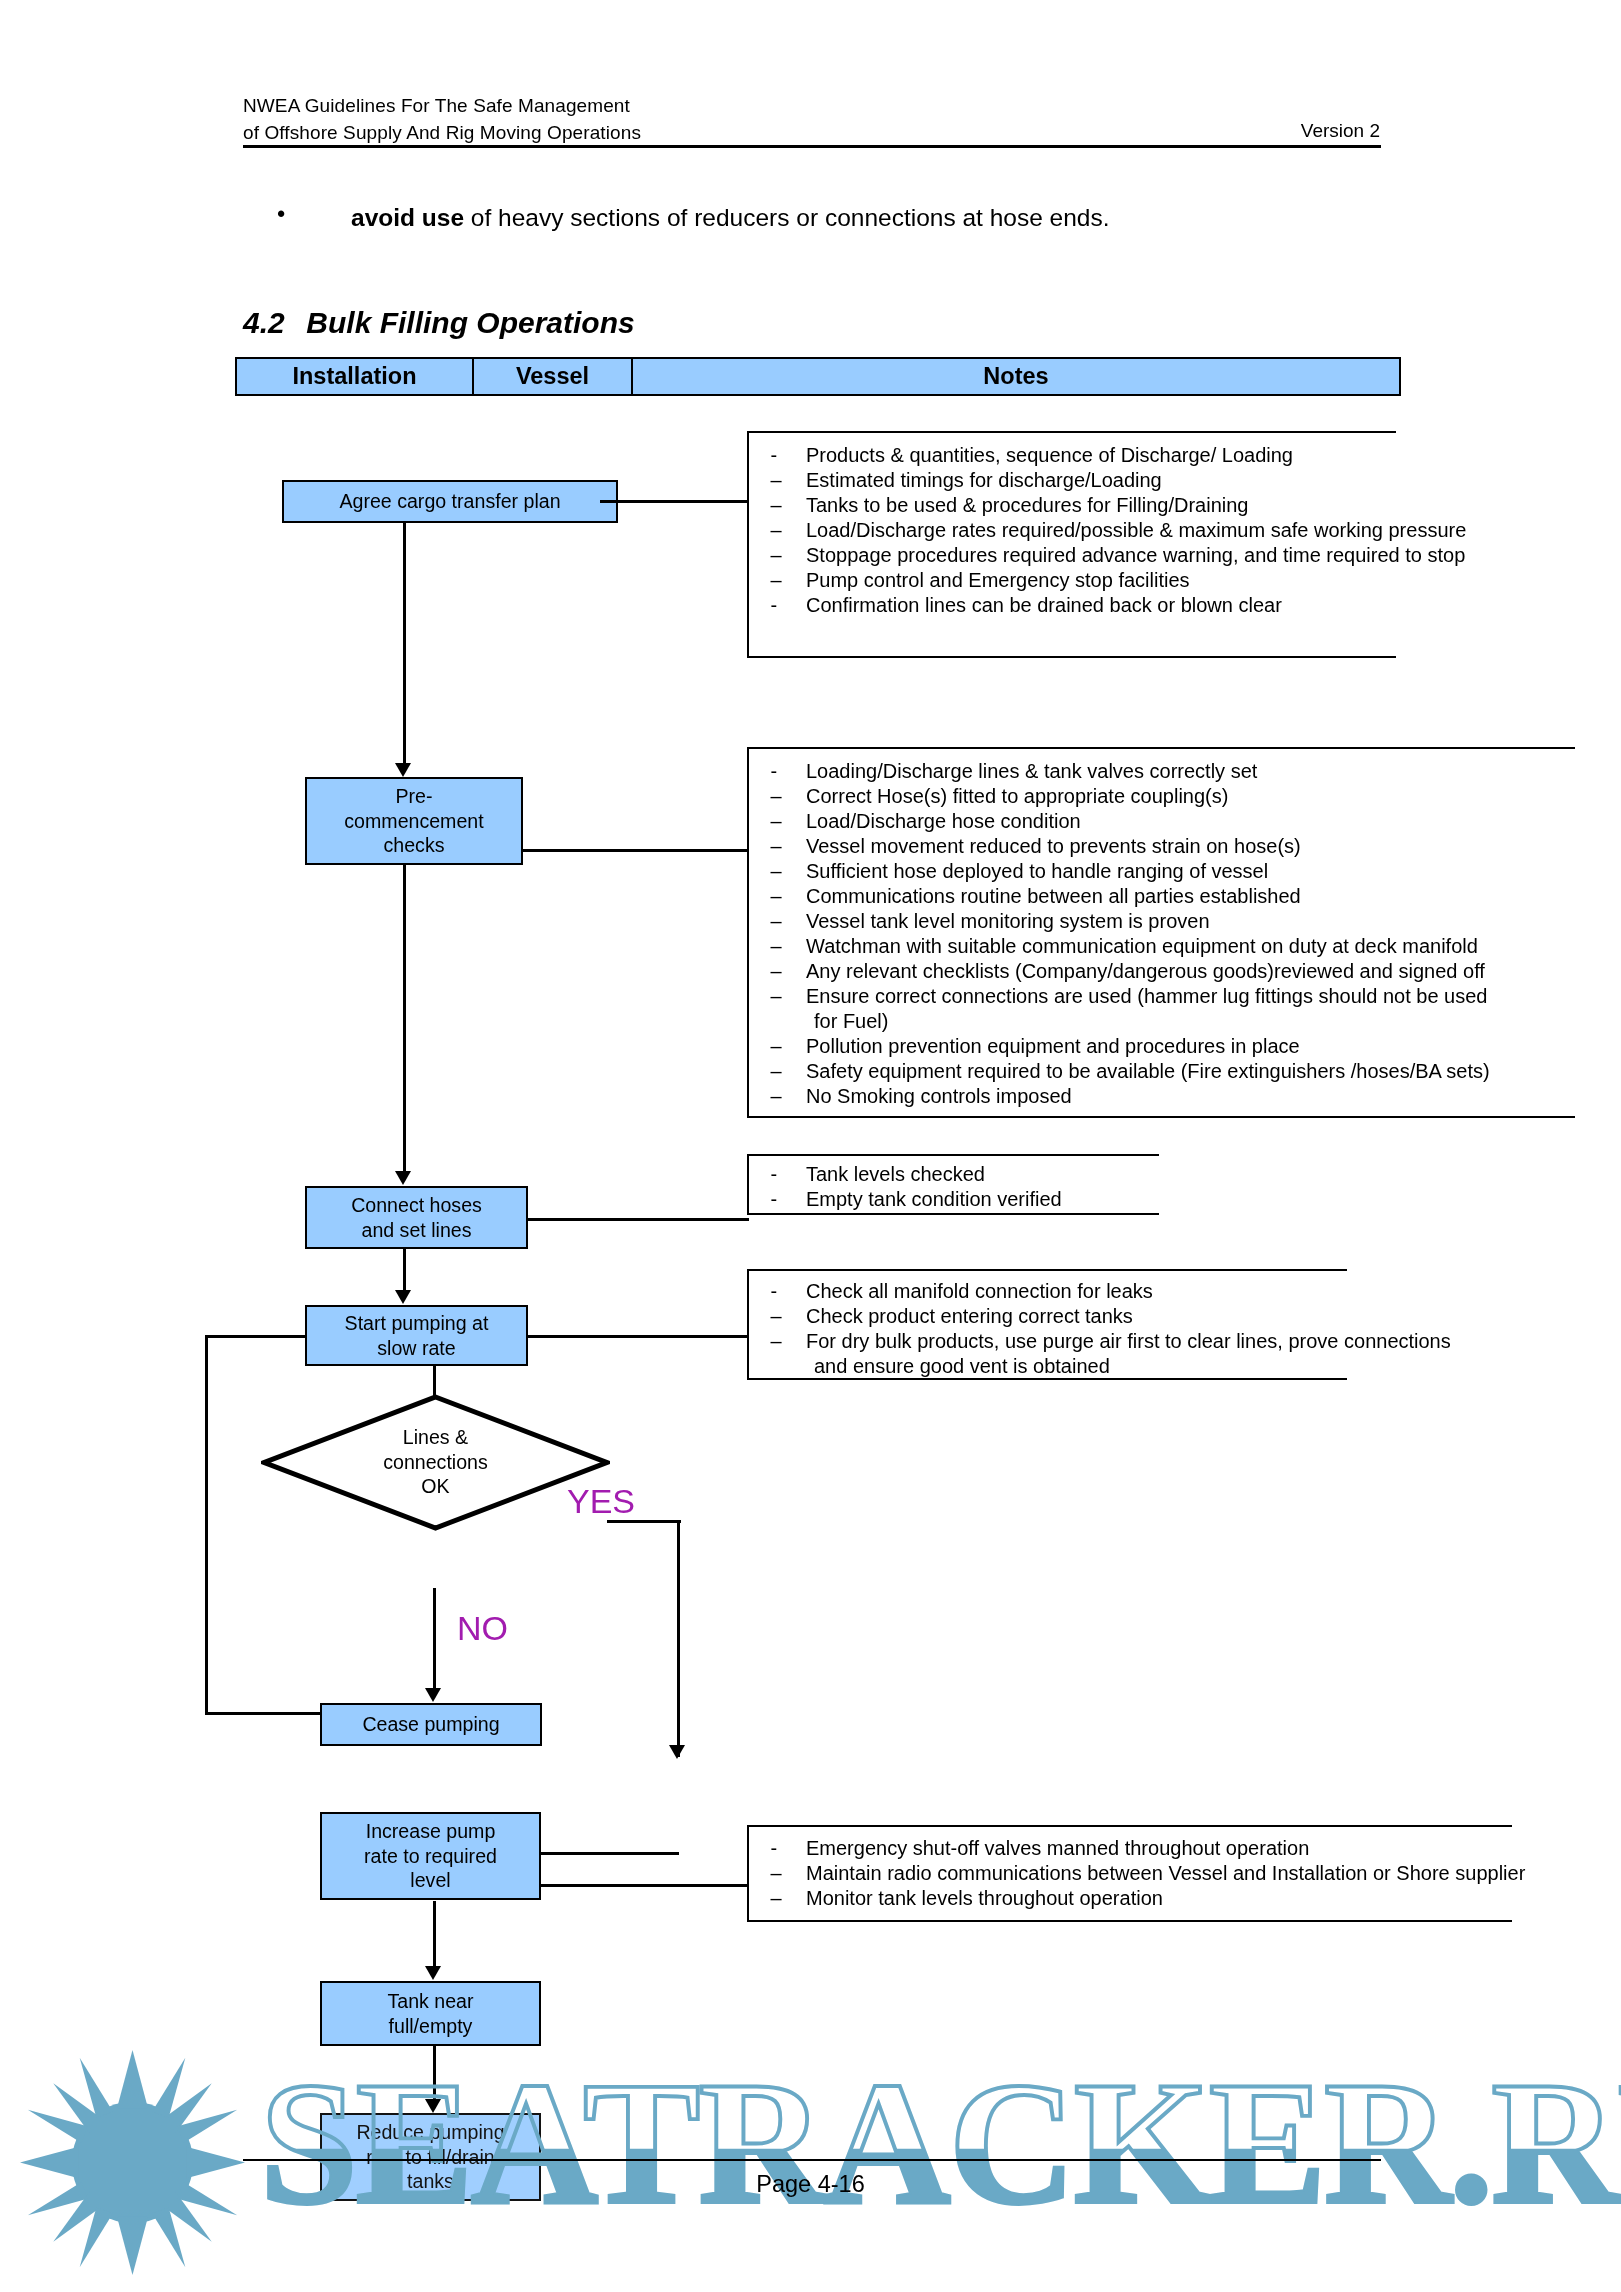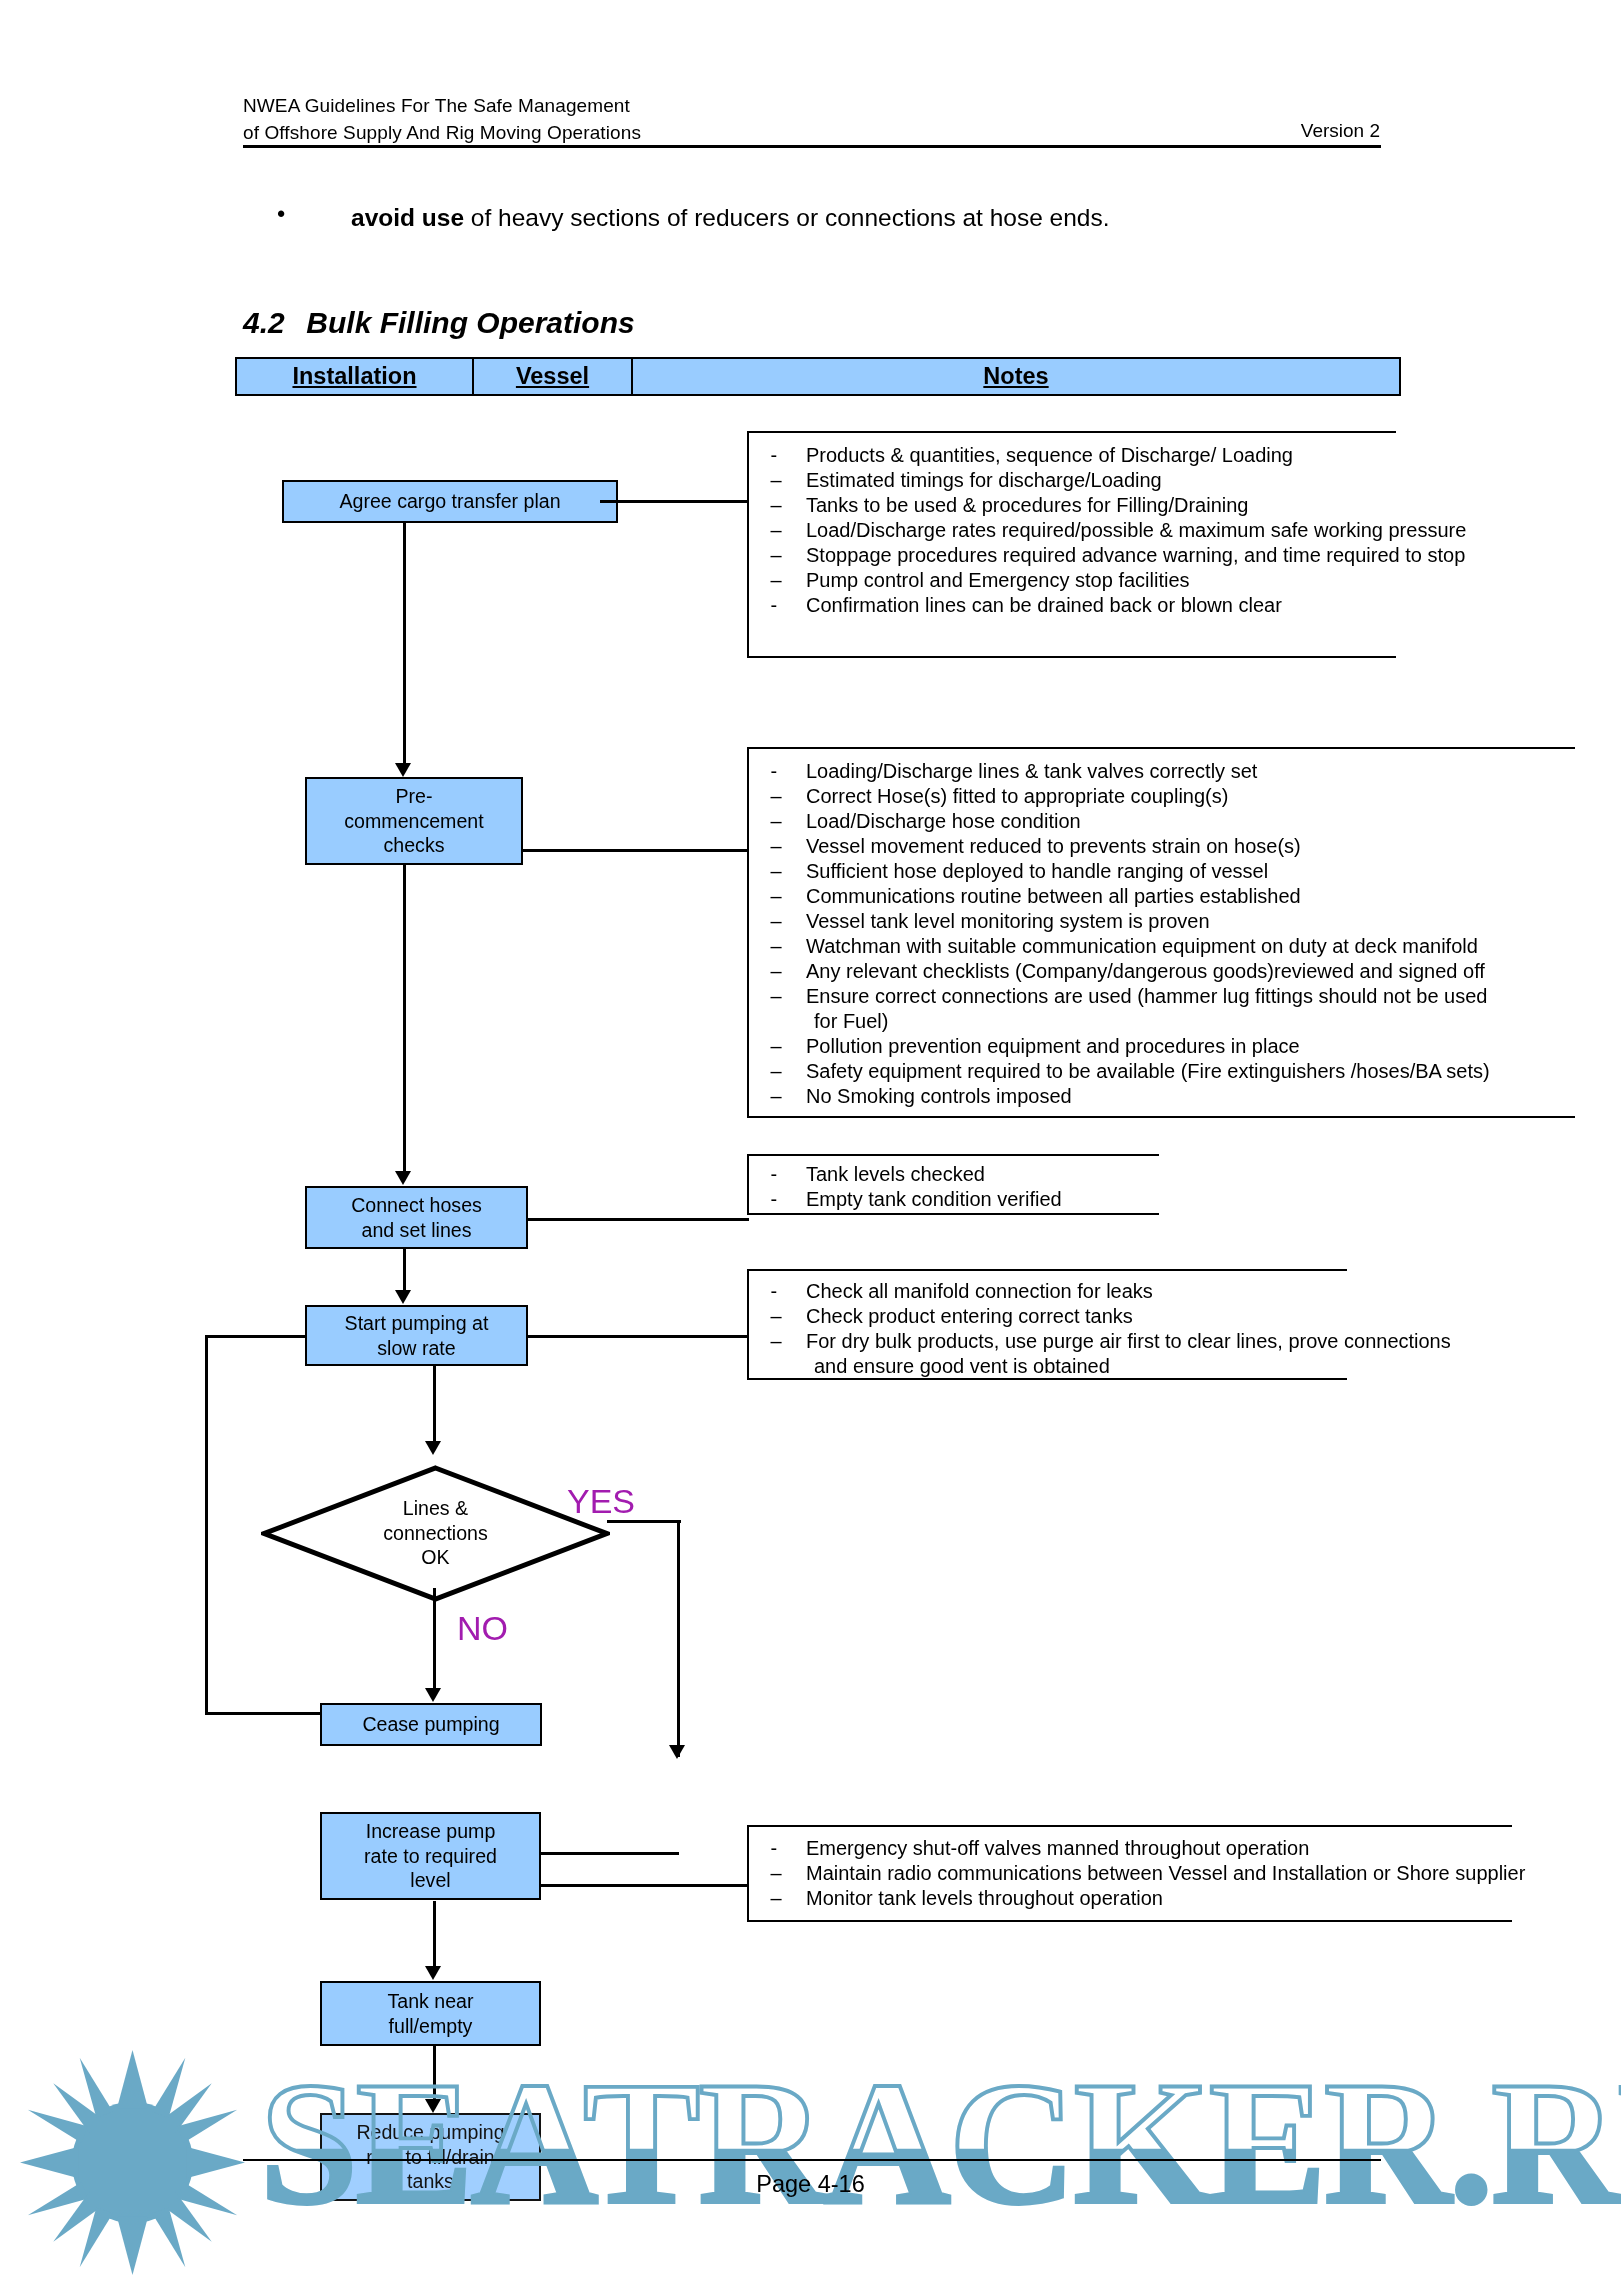--- a/index.html
+++ b/index.html
@@ -21,21 +21,21 @@
   .bullet-dot{position:absolute;left:0;top:3.9px;font-size:23.5px;line-height:23.5px;}
   .bullet-text{margin-left:74px;font-size:24.5px;line-height:37px;}
   .bullet-text b{font-weight:bold;}
 
   
   .sec-title{position:absolute;left:243px;top:306px;font-size:30px;font-style:italic;font-weight:bold;white-space:nowrap;}
   .sec-title .num{margin-right:21.6px;}
 
   
   .thead{position:absolute;left:235px;top:357px;width:1166px;height:39px;display:flex;border:2px solid #000;box-sizing:border-box;}
-  .thead .cell{background:#99ccff;display:flex;align-items:center;justify-content:center;font-weight:bold;font-size:23.5px;box-sizing:border-box;text-decoration:underline;}
+  .thead .cell{background:#99ccff;display:flex;align-items:center;justify-content:center;font-weight:bold;font-size:23.5px;box-sizing:border-box;}
   .thead .c1{width:237px;border-right:2px solid #000;}
   .thead .c2{width:159px;border-right:2px solid #000;}
   .thead .c3{flex:1;}
 
   
   .box{position:absolute;background:#99ccff;border:2.9px solid #000;box-sizing:border-box;
        display:flex;align-items:center;justify-content:center;text-align:center;
        font-size:19.6px;line-height:24.5px;}
   .note{position:absolute;box-sizing:border-box;border-top:2.9px solid #000;border-bottom:2.9px solid #000;border-left:2px solid #000;background:transparent;}
   .note ul{margin:0;padding:9.8px 0 9.8px 0;list-style:none;}
@@ -179,21 +179,21 @@
       <li><span class="dash">-</span><span>Check all manifold connection for leaks</span></li>
       <li><span class="dash">–</span><span>Check product entering correct tanks</span></li>
       <li><span class="dash">–</span><span>For dry bulk products, use purge air first to clear lines, prove connections</span></li>
       <li class="sub"><span>and ensure good vent is obtained</span></li>
     </ul>
   </div>
 
   <div class="ln v" style="left:433px;top:1365px;height:83px;"></div>
   <div class="arrow-d" style="left:425px;top:1441px;"></div>
 
-  <div class="diamond" style="left:261px;top:1465px;width:349px;height:137px;">
+  <div class="diamond" style="left:261px;top:1394px;width:349px;height:137px;">
     <svg width="349" height="137" viewBox="0 0 356 140">
       <polygon points="178,3 353,70 178,137 3,70" fill="#ffffff" stroke="#000000" stroke-width="5"></polygon>
     </svg>
     <div class="dia-label" style="top:31px;">Lines &amp;</div>
     <div class="dia-label" style="top:56px;">connections</div>
     <div class="dia-label" style="top:80px;">OK</div>
   </div>
 
   <span class="yn" style="left:567px;top:1482px;">YES</span>
   <span class="yn" style="left:457px;top:1609px;">NO</span>

